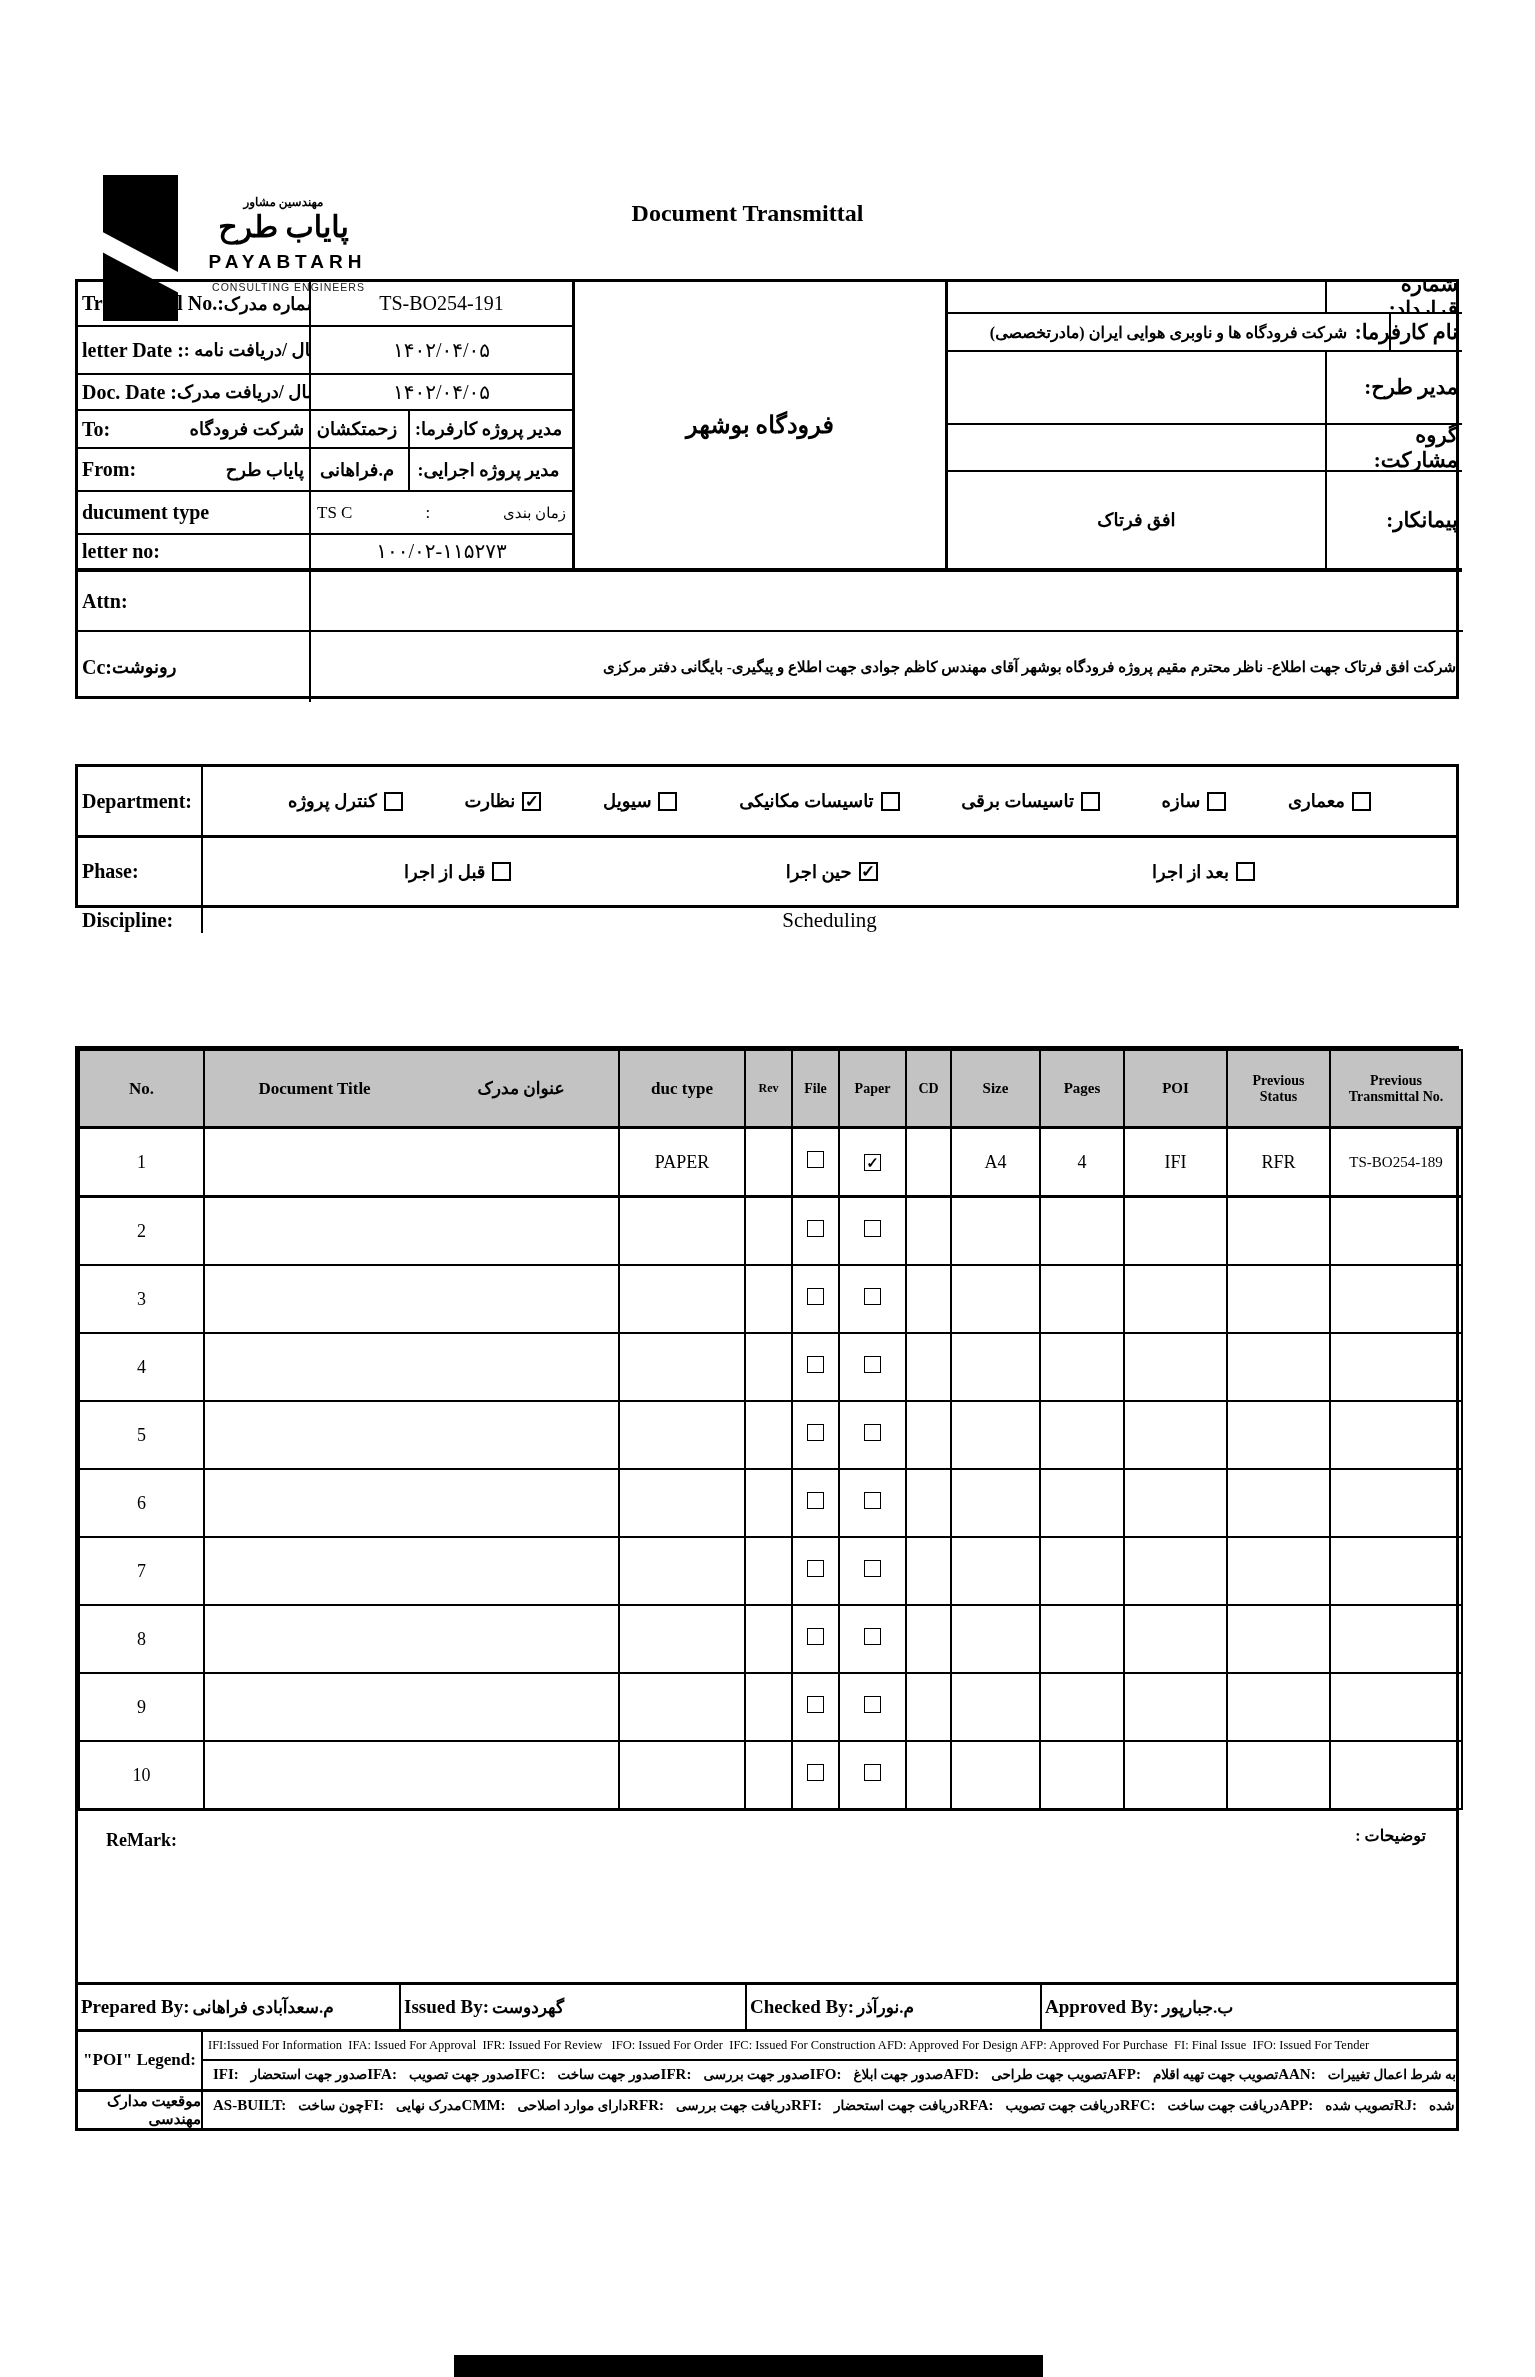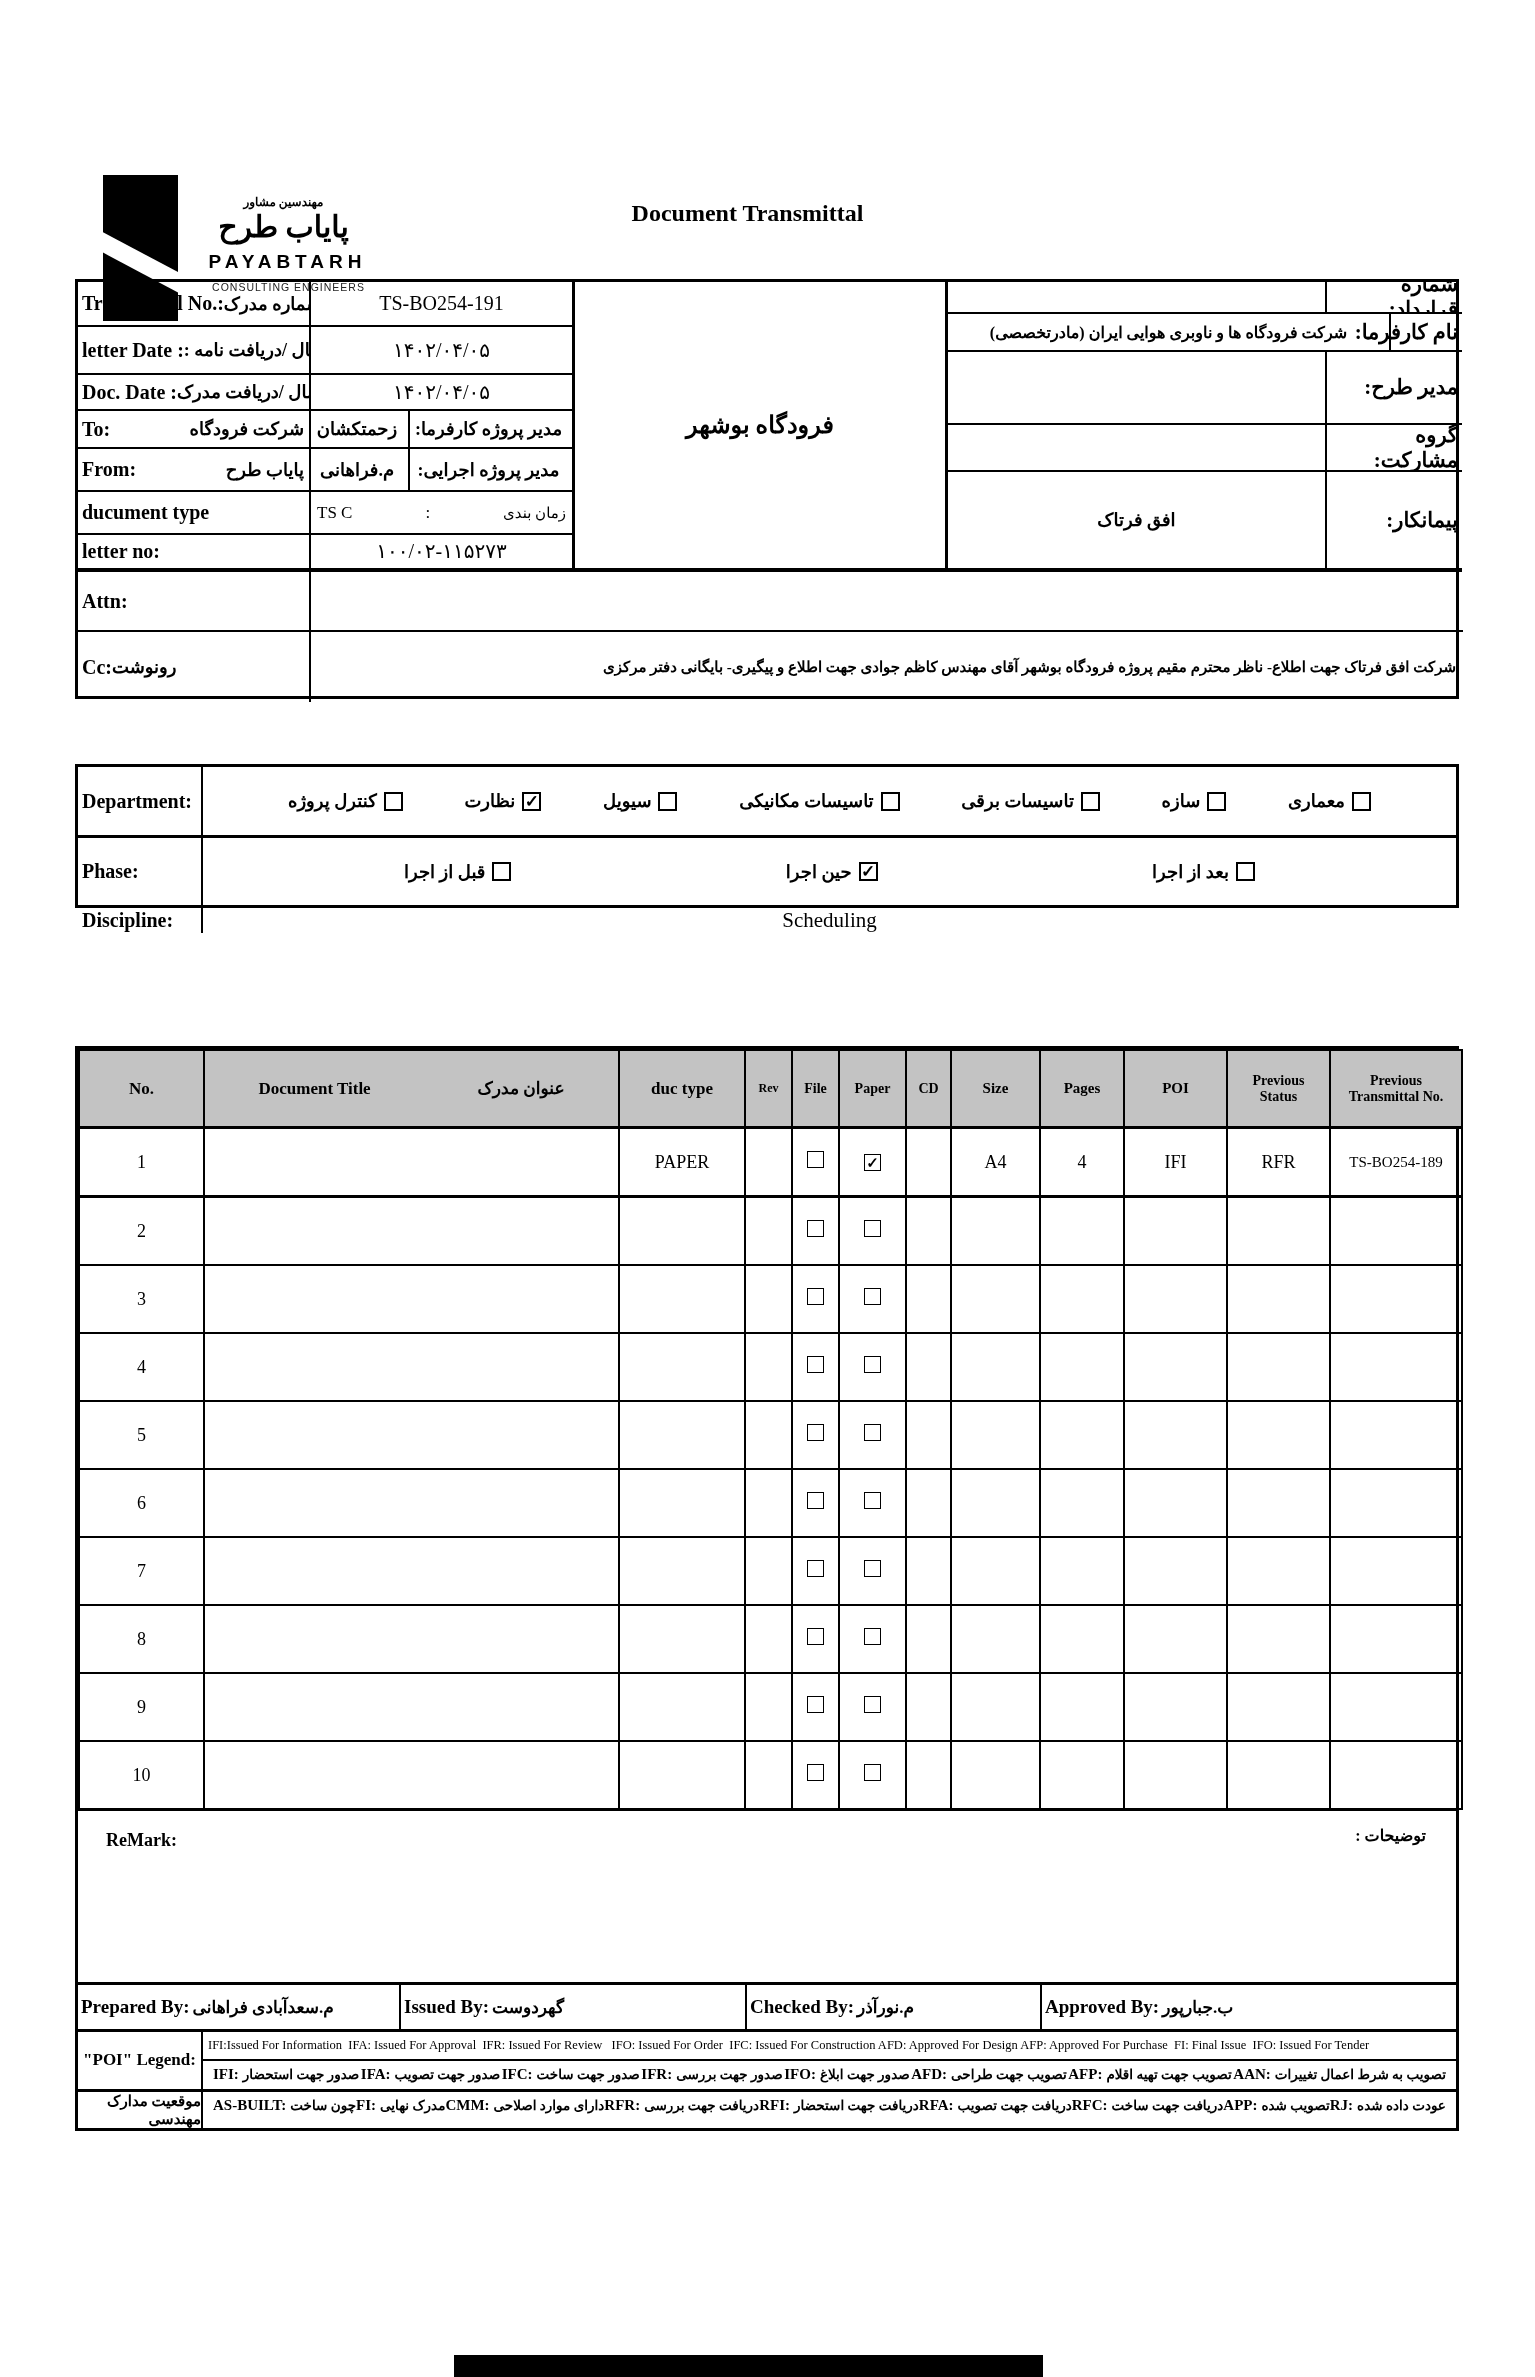--- a/index.html
+++ b/index.html
@@ -63,21 +63,21 @@
   .sig-en{font-weight:bold;font-size:19px;white-space:nowrap;}
   .sig-fa{font-weight:bold;font-size:17px;direction:rtl;white-space:nowrap;}
   .legend{display:grid;grid-template-columns:125px 1fr;border-top:3.5px solid #000;}
   .lg-poi-label{grid-row:1/3;border-right:2px solid #000;border-bottom:3px solid #000;display:flex;align-items:center;justify-content:center;font-weight:bold;font-size:17px;}
   .lg-en1{border-bottom:2.5px solid #000;}
   .lg-en2{border-bottom:3px solid #000;}
   .lg-en1,.lg-en2{font-size:12.5px;display:flex;align-items:center;padding-left:5px;white-space:pre-wrap;height:26.6px;overflow:hidden;}
   .lg-fa-label{grid-row:3/5;border-right:2px solid #000;display:flex;align-items:center;justify-content:center;font-weight:bold;font-size:15px;direction:rtl;}
   .lg-fa1{border-bottom:3px solid #000;}
   .lg-fa1,.lg-fa2{display:flex;align-items:center;justify-content:space-between;padding:0 10px;height:28px;overflow:hidden;}
-  .lg-item{display:flex;align-items:center;gap:4px;}
+  .lg-item{display:flex;align-items:center;gap:12px;}
   .lg-code{font-weight:bold;font-size:15px;white-space:nowrap;}
   .lg-fa-text{font-weight:bold;font-size:13.5px;direction:rtl;white-space:nowrap;}
   .bottom-bar{position:absolute;left:454px;top:2355px;width:589px;height:22.6px;background:#000;}
 </style>
 </head>
 <body>
 
 <div id="page">
 
   <div class="abs" style="left:103px;top:175px;width:301px;height:150px;">

